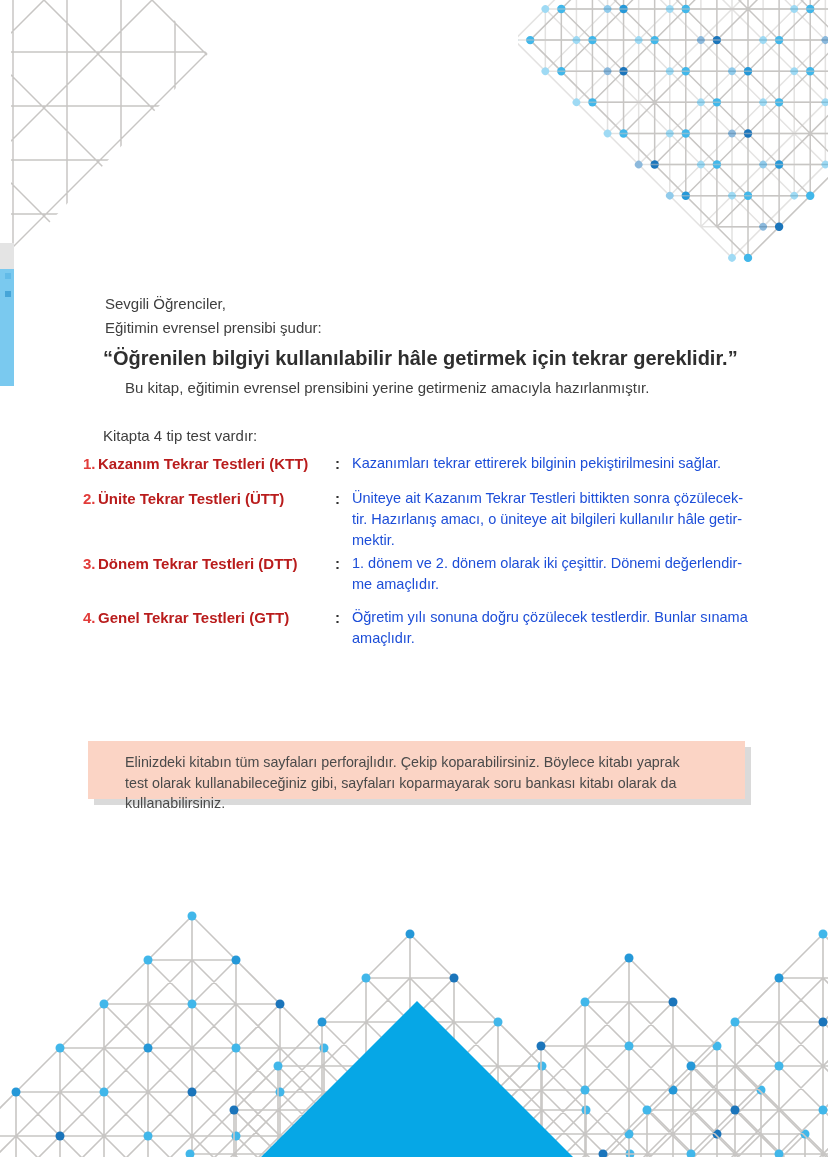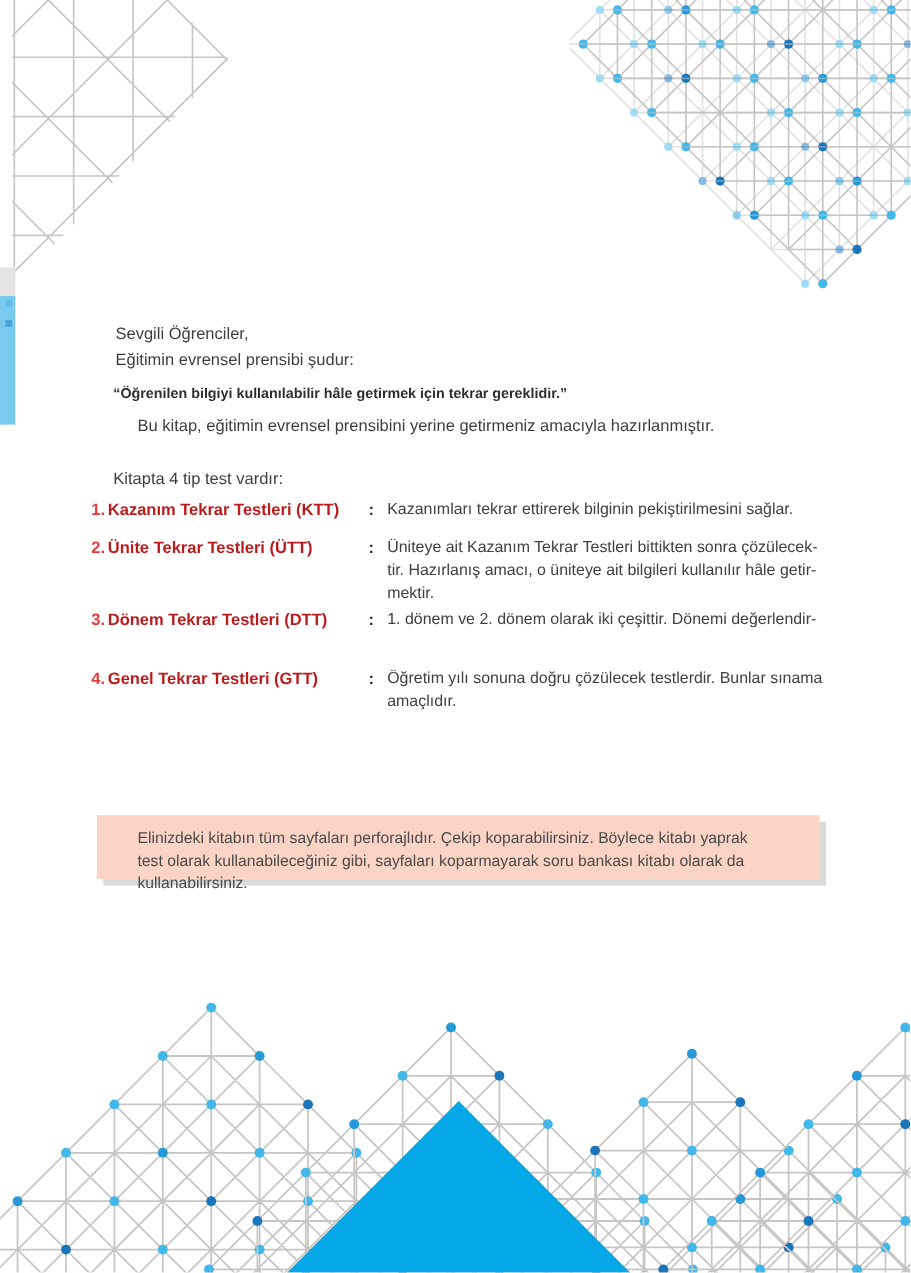--- a/index.html
+++ b/index.html
@@ -11,29 +11,29 @@
   #deco-bottom{left:0;bottom:0;}
   .tab{position:absolute;left:0;width:14px;}
   .tab-gray{top:243px;height:26px;background:#e4e4e4;}
   .tab-blue{top:269px;height:117px;background:#7ac9ef;}
   .tabdot{position:absolute;left:5px;width:6px;height:6px;}
   .d1{top:4px;background:#62bbe8;}
   .d2{top:22px;background:#46a5d8;}
   .t{position:absolute;white-space:nowrap;font-size:15px;line-height:20px;}
   .greeting{left:105px;top:294px;}
   .principle-intro{left:105px;top:318px;}
-  .quote{left:103px;top:348px;font-weight:bold;color:#2e2e2e;font-size:13px;}
+  .quote{left:103px;top:348px;font-weight:bold;color:#2e2e2e;font-size:20px;}
   .purpose{left:105px;top:378px;margin-left:20px;}
   .list-intro{left:103px;top:426px;text-align:center;}
   .row{position:absolute;left:83px;width:680px;font-size:15px;}
   .num{position:absolute;left:0;top:0;font-weight:bold;color:#e23c3a;line-height:21px;}
   .title{position:absolute;left:15px;top:0;font-weight:bold;color:#b91c1c;line-height:21px;white-space:nowrap;}
   .colon{position:absolute;left:252px;top:0;font-weight:bold;color:#303030;line-height:21px;}
   .desc{position:absolute;left:269px;top:0;}
-  .desc div{font-size:14.5px;line-height:21px;white-space:nowrap;color:#404040;}
+  .desc div{font-size:14.5px;line-height:21px;white-space:nowrap;color:#1d4ed8;}
   .note{position:absolute;left:88px;top:741px;width:657px;height:58px;background:#fbd4c5;
         box-shadow:6px 6px 0 #dadada;box-sizing:border-box;padding:11px 0 0 37px;}
   .note div{font-size:14.3px;line-height:20.5px;white-space:nowrap;color:#4a4a4a;}
 </style>
 </head>
 <body>
 
 <div class="page">
 
   <svg id="deco-tl" class="deco" width="232" height="272" viewBox="0 0 232 272">
@@ -211,20 +211,21 @@
       <div>mektir.</div>
     </div>
   </div>
 
   <div class="row" style="top:553px">
     <span class="num">3.</span>
     <span class="title">Dönem Tekrar Testleri (DTT)</span>
     <span class="colon">:</span>
     <div class="desc">
       <div>1. dönem ve 2. dönem olarak iki çeşittir. Dönemi değerlendir-</div>
+      <div>me amaçlıdır.</div>
     </div>
   </div>
 
   <div class="row" style="top:607px">
     <span class="num">4.</span>
     <span class="title">Genel Tekrar Testleri (GTT)</span>
     <span class="colon">:</span>
     <div class="desc">
       <div>Öğretim yılı sonuna doğru çözülecek testlerdir. Bunlar sınama</div>
       <div>amaçlıdır.</div>

